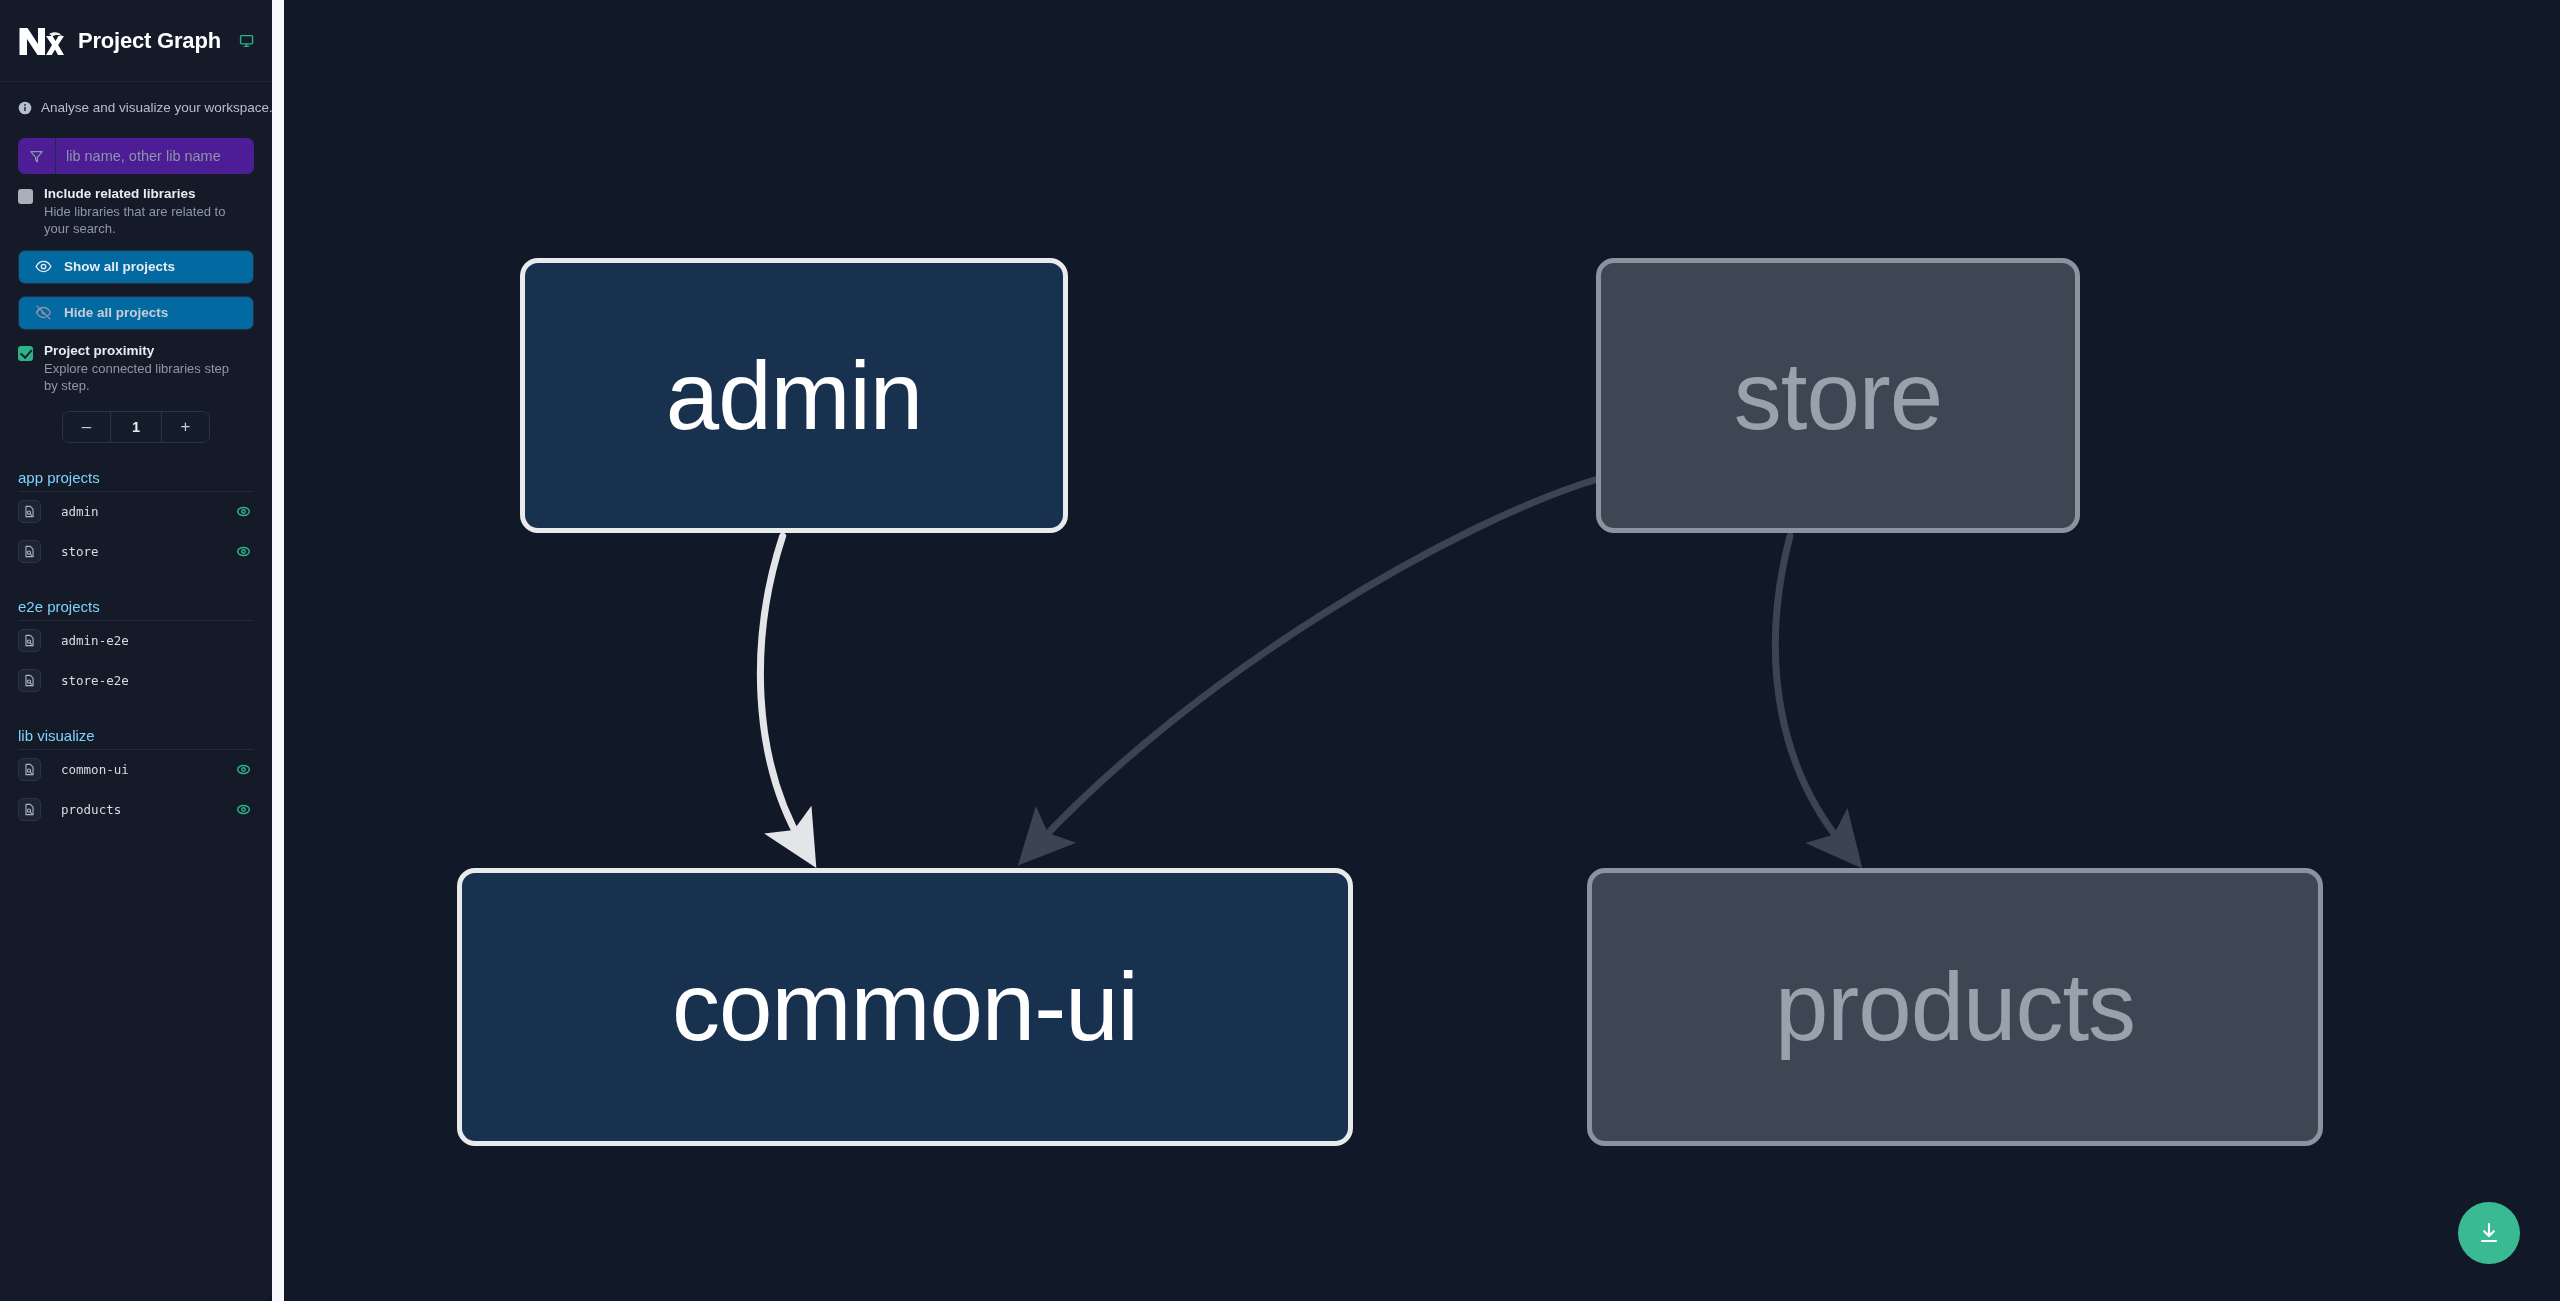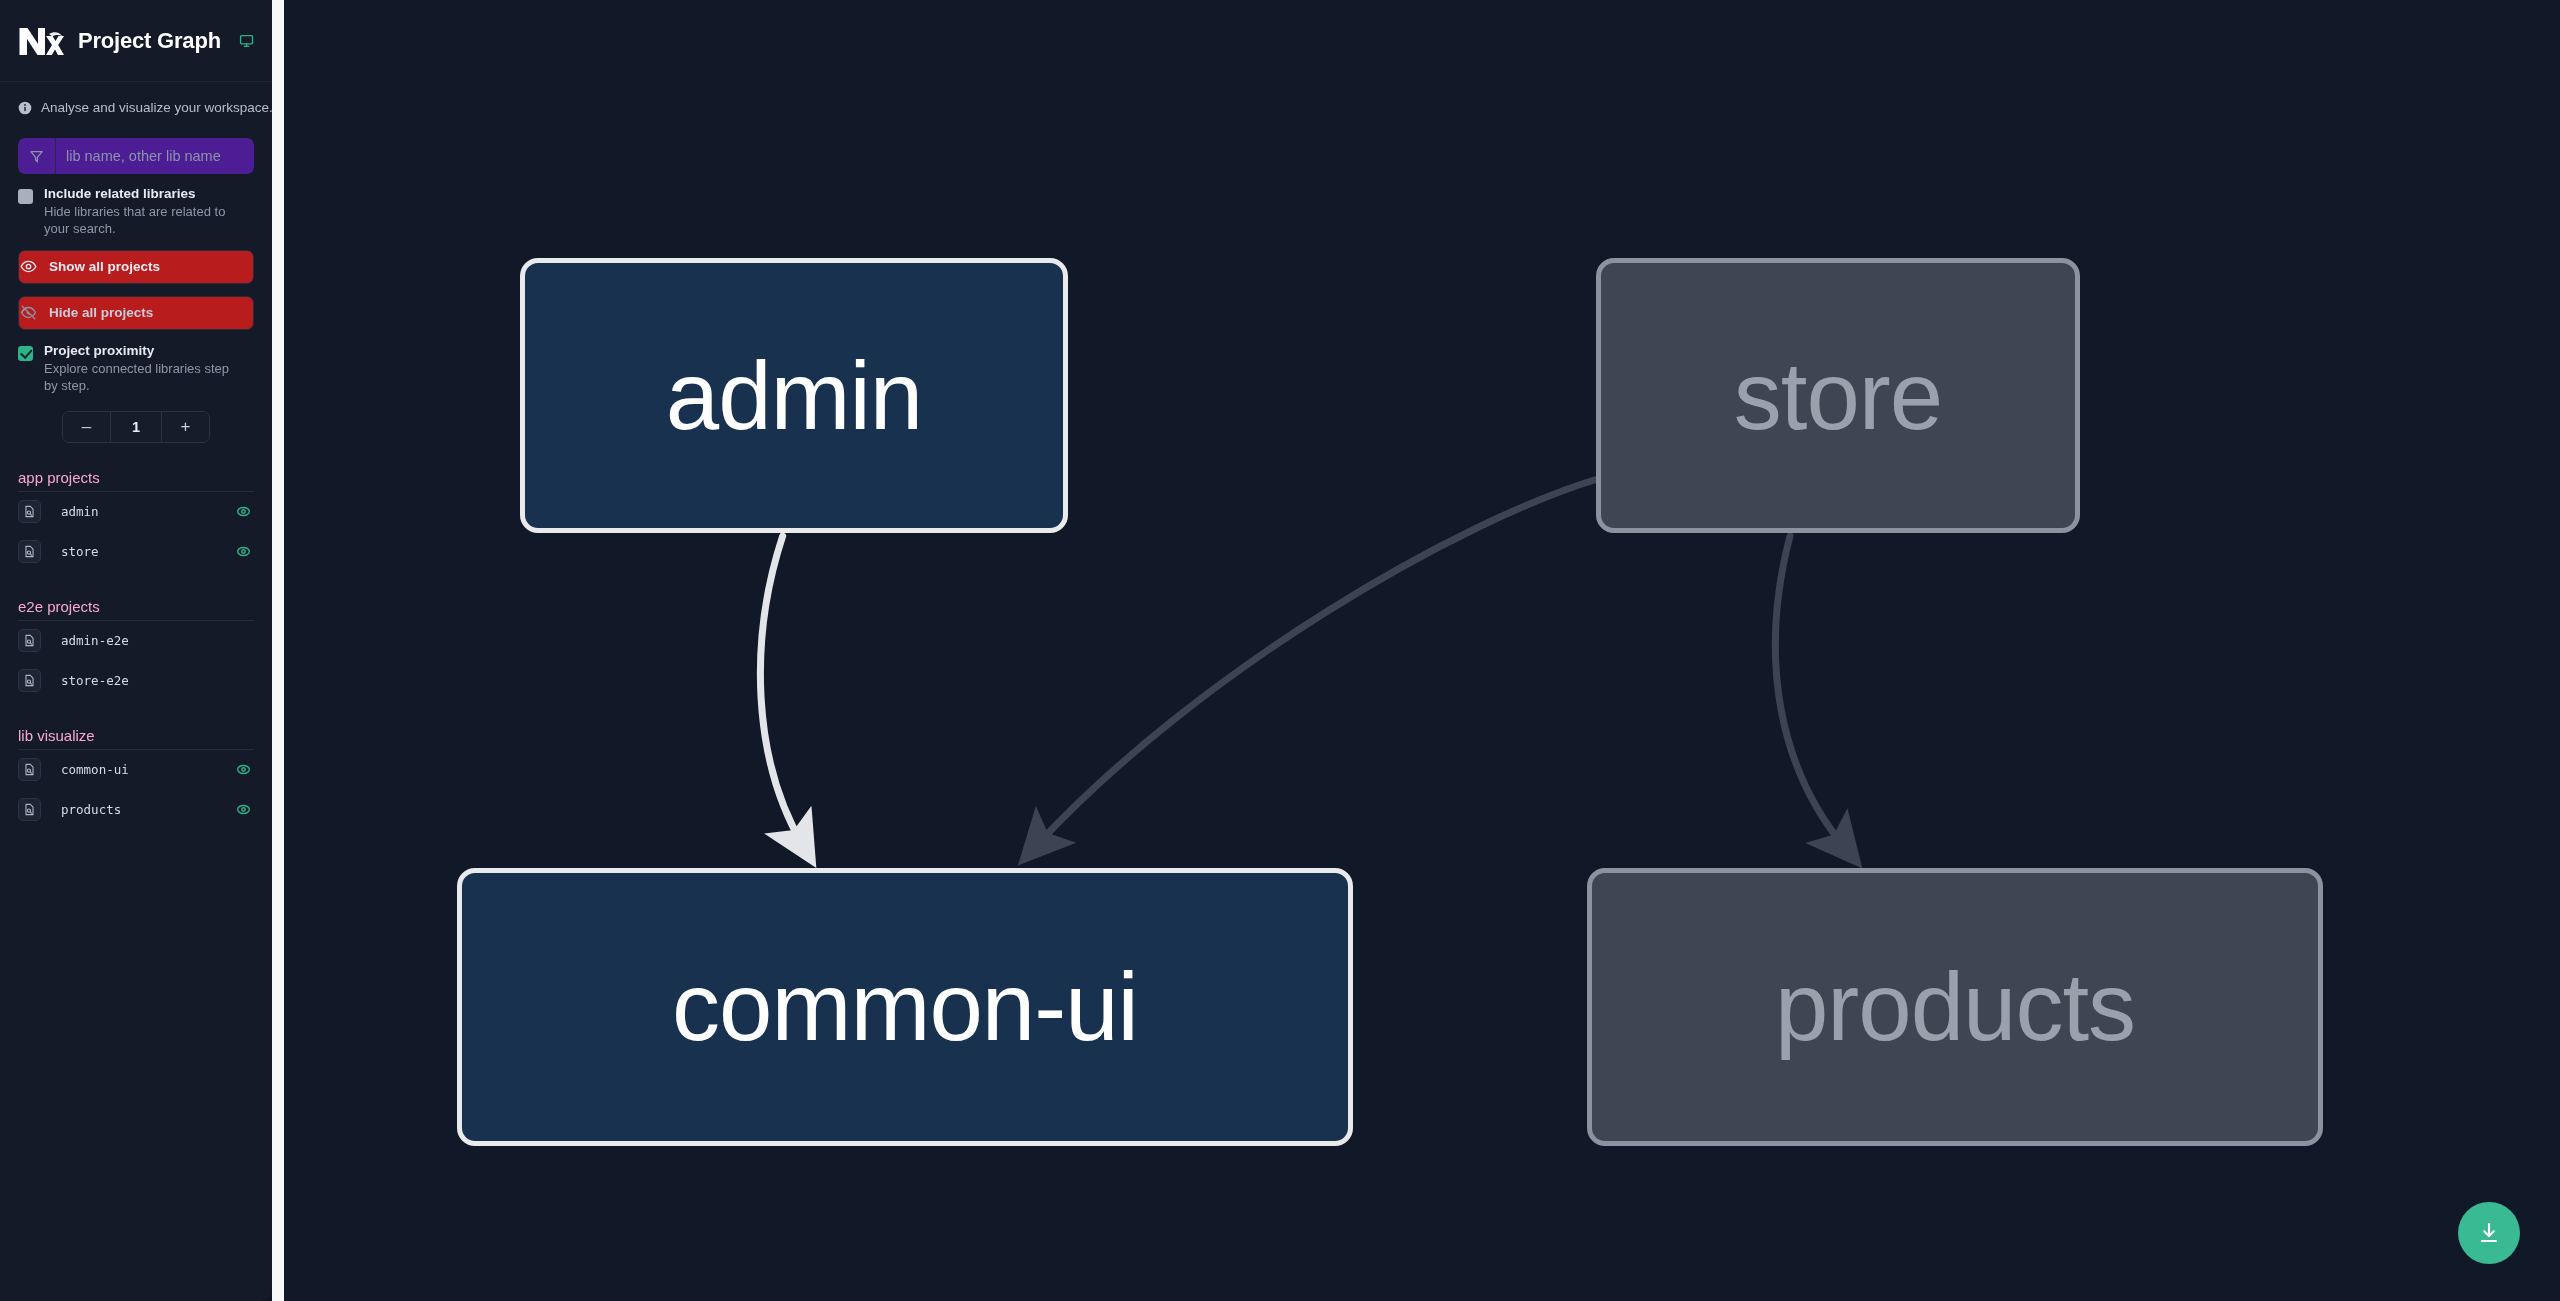--- a/index.html
+++ b/index.html
@@ -122,26 +122,26 @@
     font-size: 13px;
     line-height: 1.3;
     margin-top: 1px;
     max-width: 185px;
   }
 
   
   .sb-btn {
     margin: 12px 18px 0 18px;
     height: 34px;
-    background: #b91c1c;
+    background: #0369a1;
     border: 1px solid #242d3e;
     border-radius: 7px;
     display: flex;
     align-items: center;
-    padding-left: 1px;
+    padding-left: 16px;
     gap: 12px;
     cursor: pointer;
   }
   .sb-btn .ic { width: 17px; height: 17px; display:block; flex:0 0 17px; }
   .sb-btn .lbl {
     color: #e8ecf2;
     font-size: 13.5px;
     font-weight: 700;
     white-space: nowrap;
   }
@@ -172,21 +172,21 @@
     border-right: 1px solid #2a3447;
     color: #e8ecf2;
     font-size: 14.5px;
     font-weight: 700;
     display: flex; align-items: center; justify-content: center;
   }
 
   
   .group { margin-top: 26px; padding: 0 18px; }
   .group-title {
-    color: #f9a8d4;
+    color: #7dd3fc;
     font-size: 15px;
     padding-bottom: 5px;
     border-bottom: 1px solid #222b3b;
   }
   .proj-row {
     display: flex;
     align-items: center;
     height: 40px;
     gap: 0;
     cursor: pointer;

